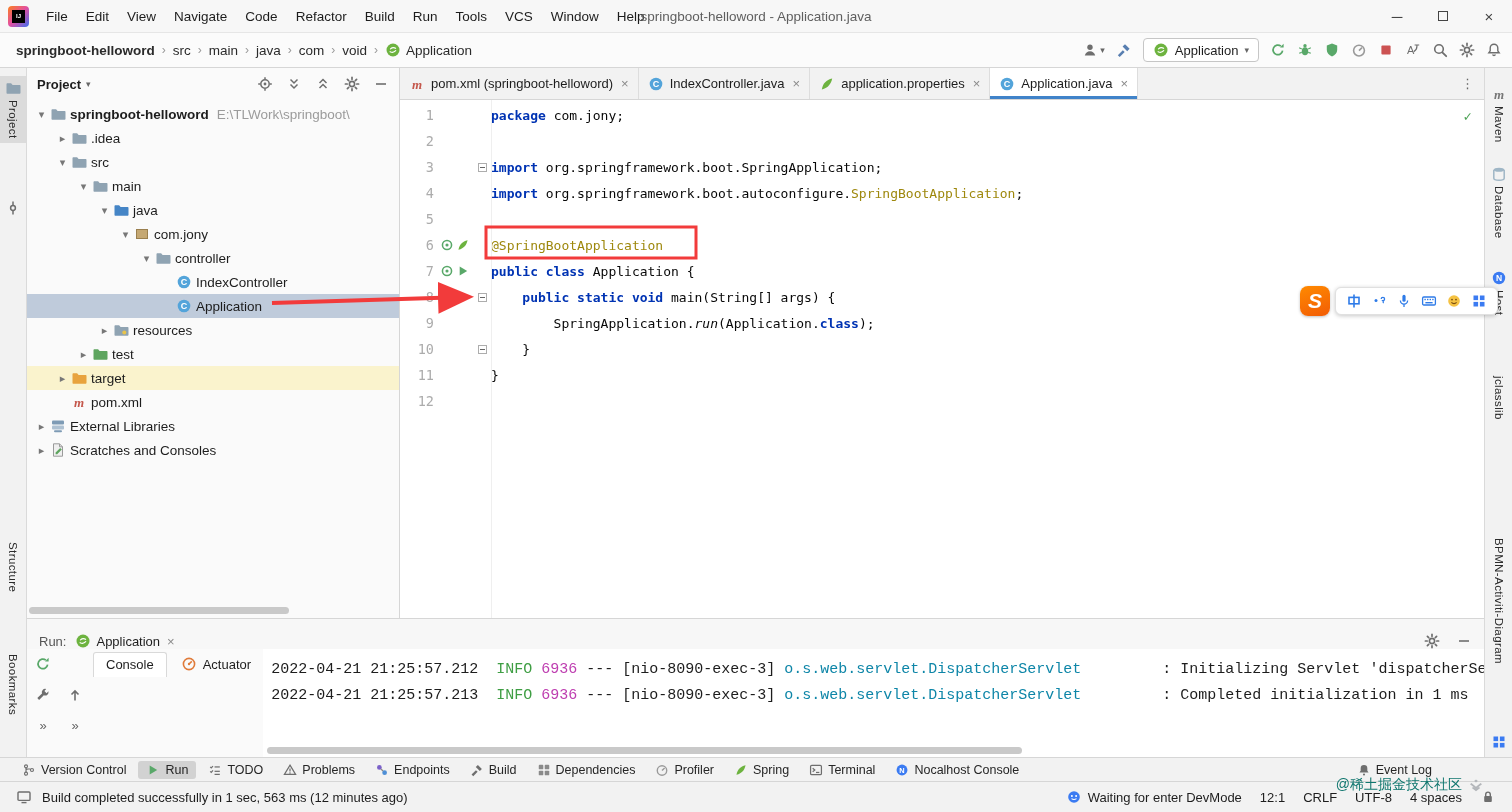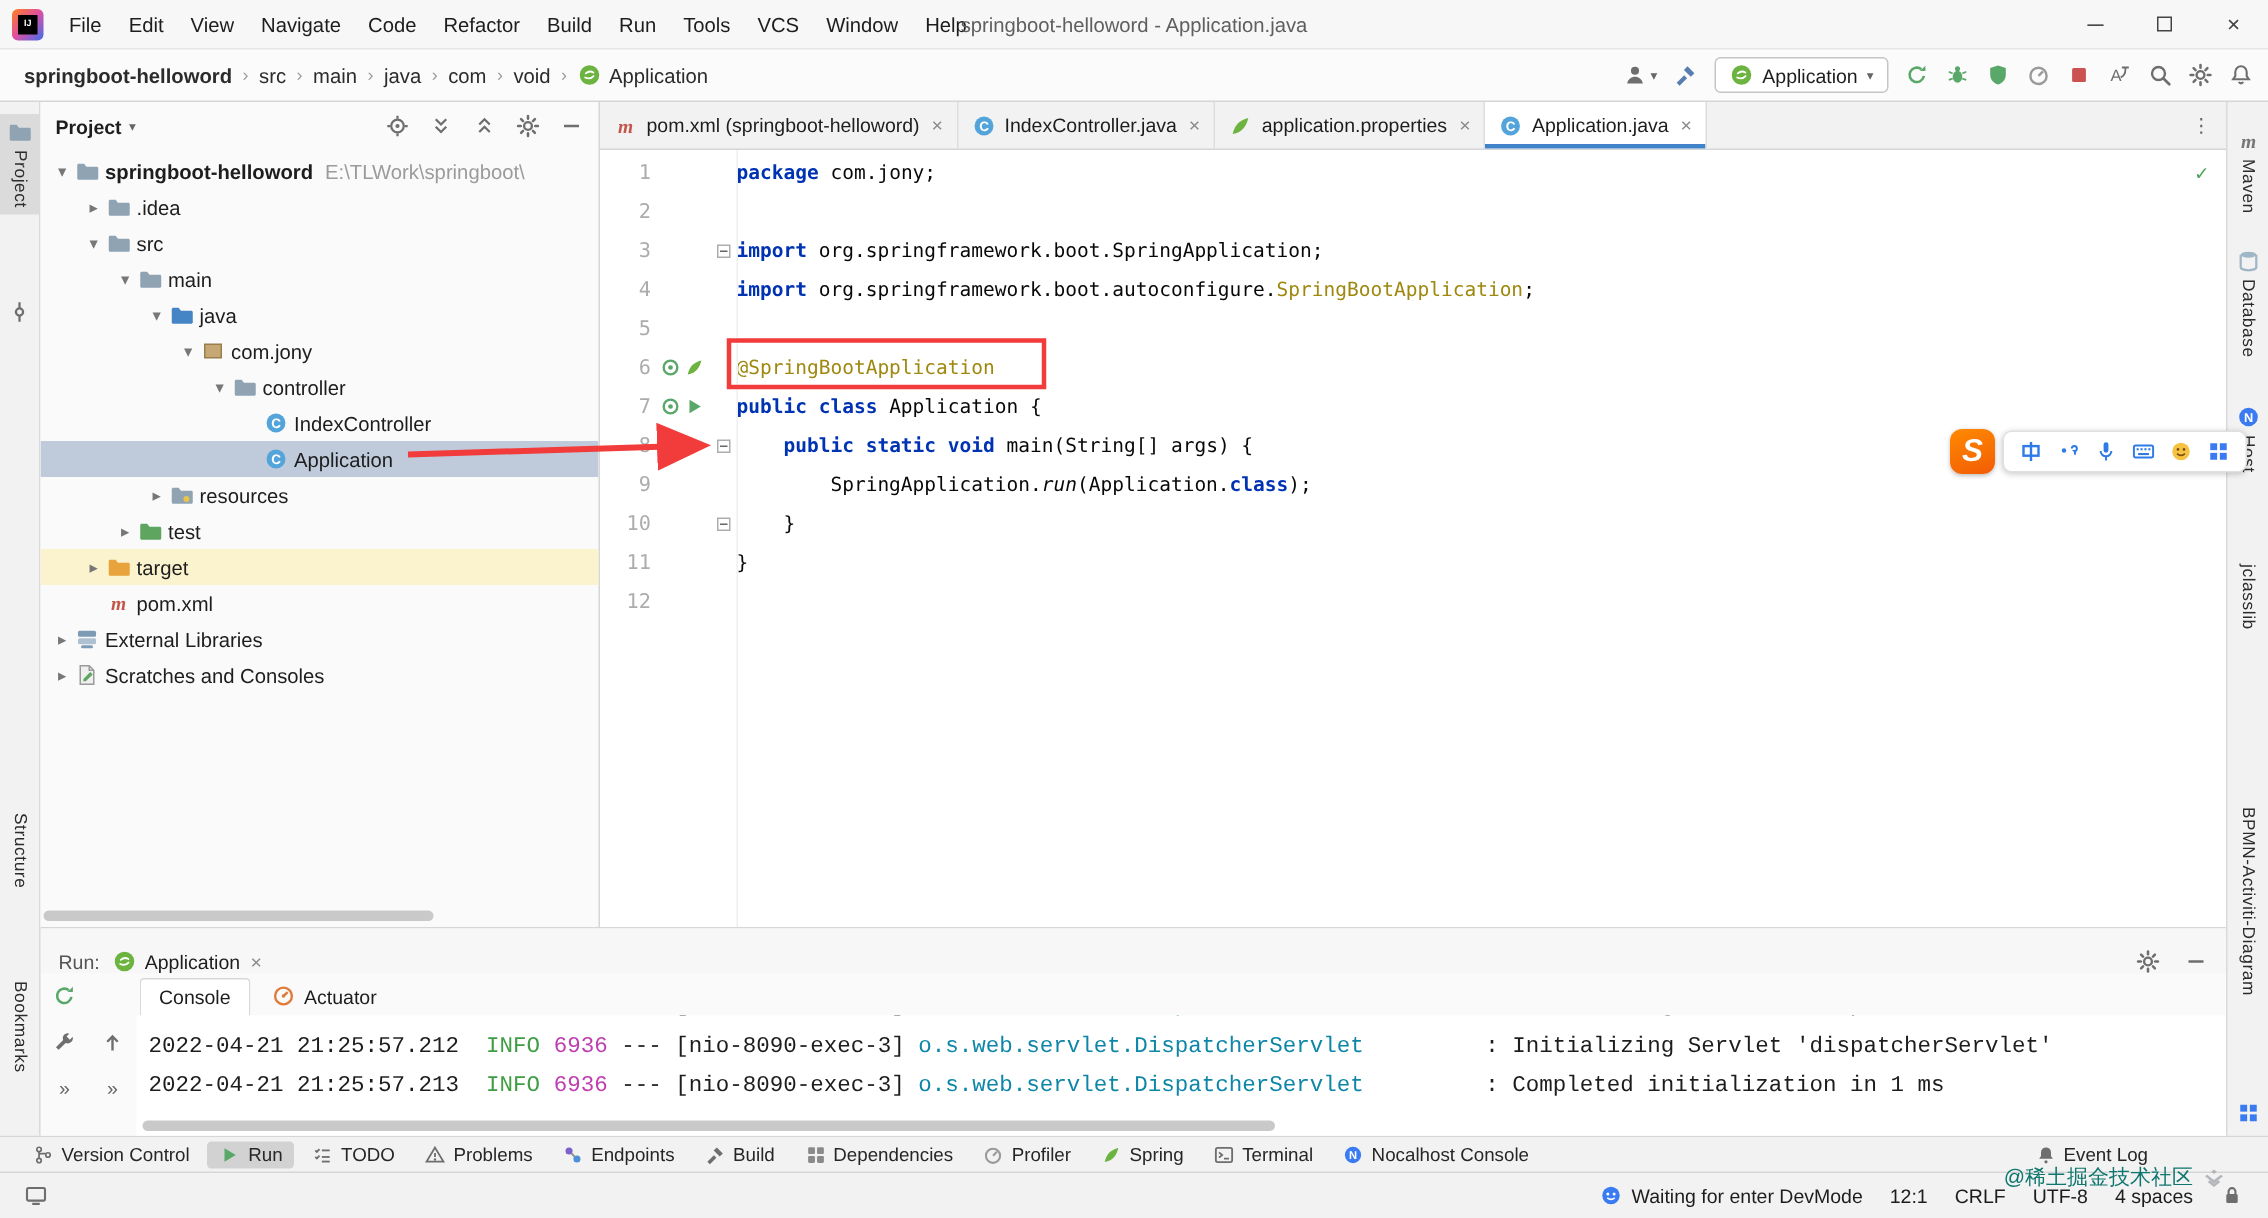--- a/index.html
+++ b/index.html
@@ -80,21 +80,21 @@
   .echeck{position:absolute;top:8px;right:12px;color:#4DA356;font-weight:bold;font-size:14px}
 
   
   .runpanel{height:139px;border-top:1px solid #D6D6D6;display:flex;flex-direction:column;background:#fff}
   .rheader{height:30px;background:#F7F7F7;display:flex;align-items:flex-end;padding:0 12px;gap:9px;font-size:13px;flex:none}
   .rlabel{color:#555}
   .rtab{display:flex;align-items:center;gap:5px}
   .rh-icons{margin-left:auto;display:flex;align-items:center;gap:16px}
   .rbody{flex:1;display:flex;min-height:0;background:#FAFAFA}
   .rtools{width:64px;flex:none;display:grid;grid-template-colum ns:1fr 1fr;grid-template-columns:1fr 1fr;align-content:start;justify-items:center;row-gap:15px;padding-top:7px}
-  .rmain{flex:1;display:flex;flex-direction:column;min-width:0}
+  .rmain{flex:1;display:flex;flex-direction:row;min-width:0}
   .rtabs{height:28px;display:flex;align-items:flex-end;gap:2px;font-size:13px;flex:none;padding-left:2px}
   .ctab{padding:4px 12px 5px;display:flex;gap:6px;align-items:center}
   .ctab.active{background:#fff;border:1px solid #D9D9D9;border-bottom:none;border-radius:3px 3px 0 0}
   .console{flex:1;background:#fff;position:relative;overflow:hidden;font-family:Liberation Mono, monospace;font-size:15px;padding-left:8px}
   .conl{height:26px;line-height:26px;white-space:pre}
   .clip{height:8px;overflow:hidden}
   .clip .conl{margin-top:-19px}
   .c-time{color:#1d1d1d}
   .c-info{color:#3F9E44}
   .c-pid{color:#BE3DB0}
@@ -931,20 +931,21 @@
     </div>
   </div>
 
 <div class="sbar">
   <span class="ic">
       <svg width="16" height="16" viewBox="0 0 16 16" xmlns="http://www.w3.org/2000/svg">
         <rect x="2" y="3" width="12" height="8.4" rx="1" fill="none" stroke="#6E6E6E" stroke-width="1.4"></rect>
         <line x1="5.5" y1="13.6" x2="10.5" y2="13.6" stroke="#6E6E6E" stroke-width="1.4"></line>
       </svg>
     </span>
+  <span>Build completed successfully in 1 sec, 563 ms (12 minutes ago)</span>
   <span class="sright">
     <span class="sitem">
       <span class="ic">
           <svg width="16" height="16" viewBox="0 0 16 16" xmlns="http://www.w3.org/2000/svg">
             <circle cx="8" cy="8" r="5.8" fill="#3B7BF2"></circle>
             <circle cx="5.9" cy="7" r="1" fill="#fff"></circle>
             <circle cx="10.1" cy="7" r="1" fill="#fff"></circle>
             <path d="M5.5 9.6c1.6 1.2 3.4 1.2 5 0" stroke="#fff" fill="none" stroke-width="1.1"></path>
           </svg>
         </span>

